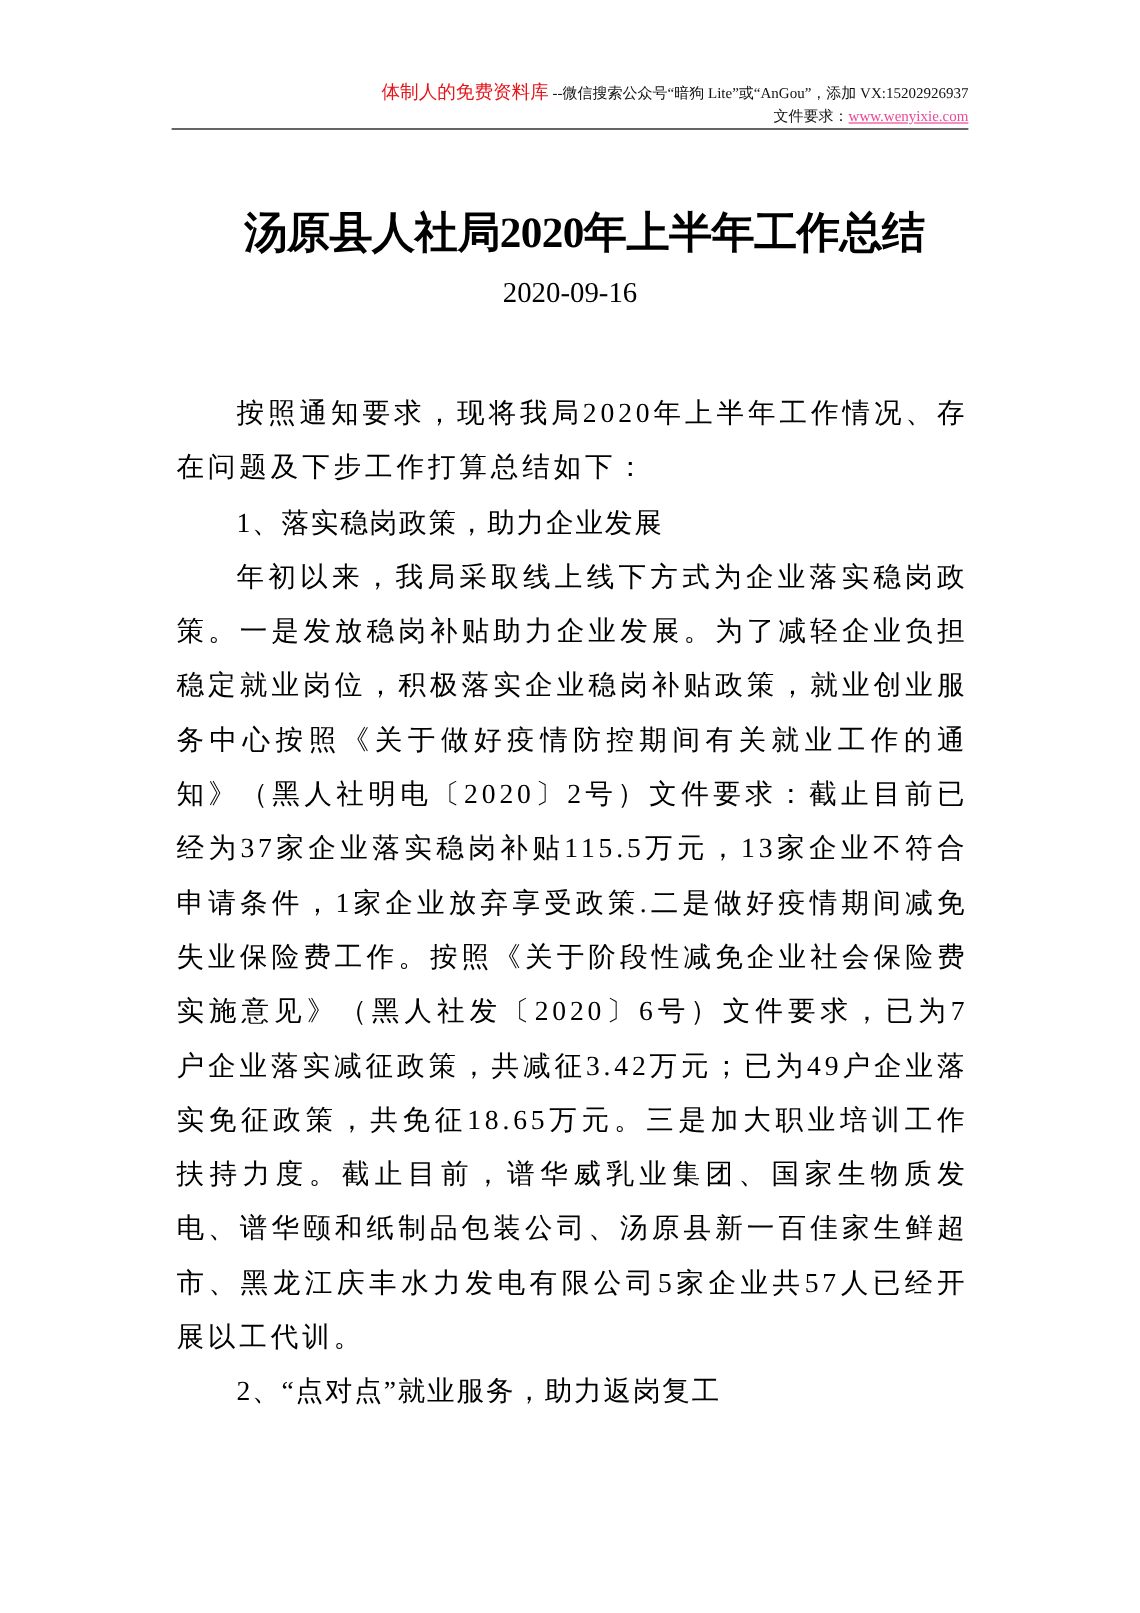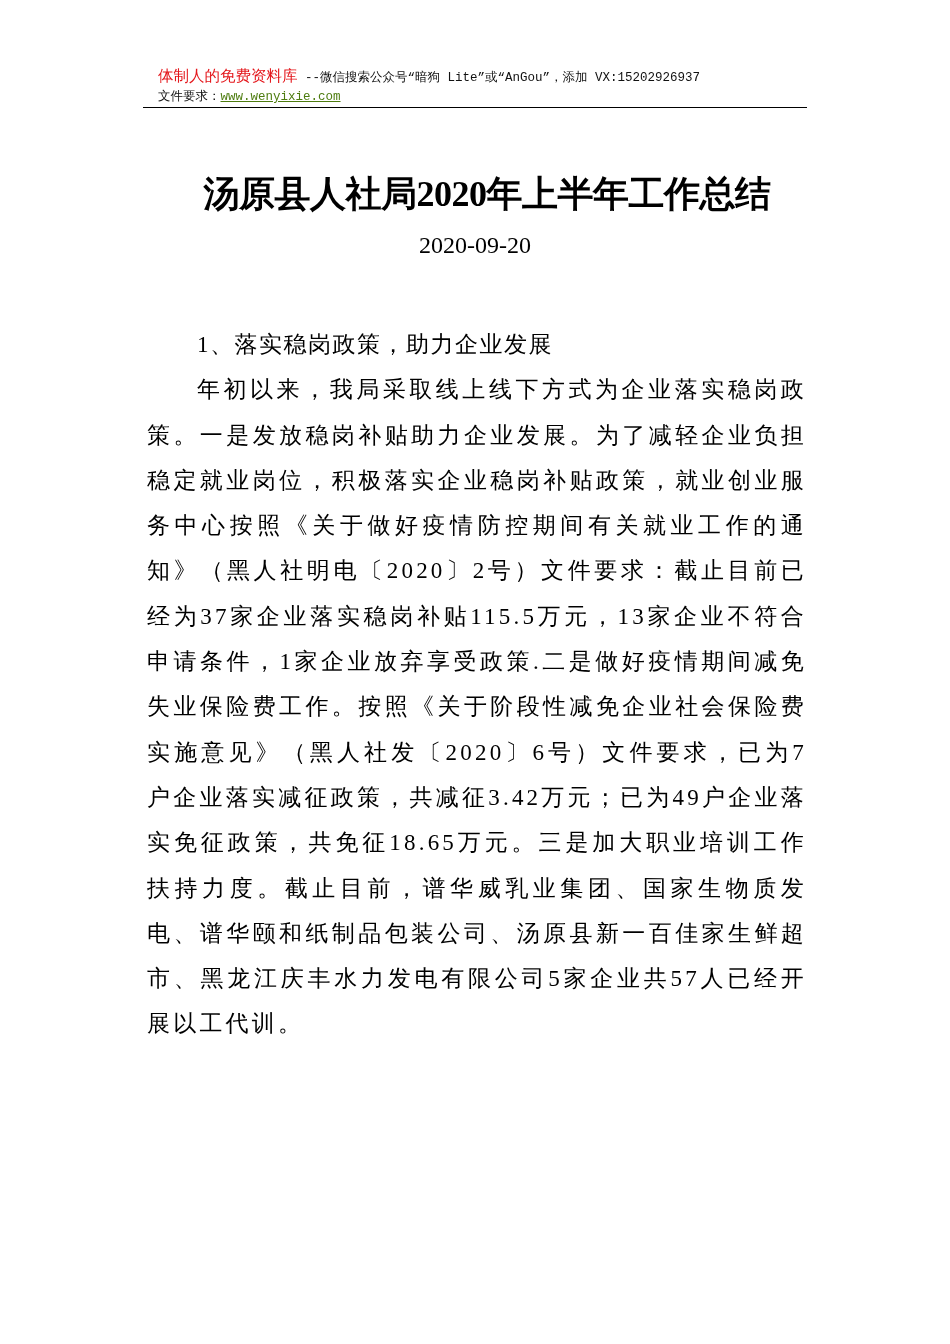--- a/index.html
+++ b/index.html
@@ -10,35 +10,35 @@
     body {
       width: 950px;
       height: 1344px;
       position: relative;
       overflow: hidden;
       font-family: "Liberation Serif", "DejaVu Serif", serif;
       color: #000;
     }
     .header {
       position: absolute;
-      left: 158px;
+      left: 143px;
       top: 68px;
       width: 664px;
-      text-align: left;
-      font-family: Liberation Mono, monospace;
+      text-align: right;
+      font-family: Liberation Serif, serif;
       font-size: 12.5px;
       line-height: 19px;
       color: #111;
     }
     .header .brand {
       color: #e4161b;
       font-size: 15.5px;
     }
     .header .link {
-      color: #4d7c0f;
+      color: #ec4899;
       text-decoration: underline;
     }
     .header-rule {
       position: absolute;
       left: 143px;
       top: 107px;
       width: 664px;
       height: 0;
       border-top: 1.3px solid #000;
     }
@@ -103,18 +103,20 @@
   <div>
     <span class="brand">体制人的免费资料库</span><span> --微信搜索公众号“暗狗 Lite”或“AnGou”，添加 VX:15202926937</span>
   </div>
   <div>
     <span>文件要求：</span><span class="link">www.wenyixie.com</span>
   </div>
 </div>
 <div class="header-rule"></div>
 
 <div class="title">汤原县人社局2020年上半年工作总结</div>
-<div class="date">2020-09-20</div>
+<div class="date">2020-09-16</div>
 
 <div class="body-text">
+  <p class="indent">按照通知要求，现将我局2020年上半年工作情况、存在问题及下步工作打算总结如下：</p>
   <p class="h3">1、落实稳岗政策，助力企业发展</p>
   <p class="indent">年初以来，我局采取线上线下方式为企业落实稳岗政策。一是发放稳岗补贴助力企业发展。为了减轻企业负担稳定就业岗位，积极落实企业稳岗补贴政策，就业创业服务中心按照《关于做好疫情防控期间有关就业工作的通知》（黑人社明电〔2020〕2号）文件要求：截止目前已经为37家企业落实稳岗补贴115.5万元，13家企业不符合申请条件，1家企业放弃享受政策.二是做好疫情期间减免失业保险费工作。按照《关于阶段性减免企业社会保险费实施意见》（黑人社发〔2020〕6号）文件要求，已为7户企业落实减征政策，共减征3.42万元；已为49户企业落实免征政策，共免征18.65万元。三是加大职业培训工作扶持力度。截止目前，谱华威乳业集团、国家生物质发电、谱华颐和纸制品包装公司、汤原县新一百佳家生鲜超市、黑龙江庆丰水力发电有限公司5家企业共57人已经开展以工代训。</p>
+  <p class="h3">2、“点对点”就业服务，助力返岗复工</p>
 </div>
 
 </body></html>

